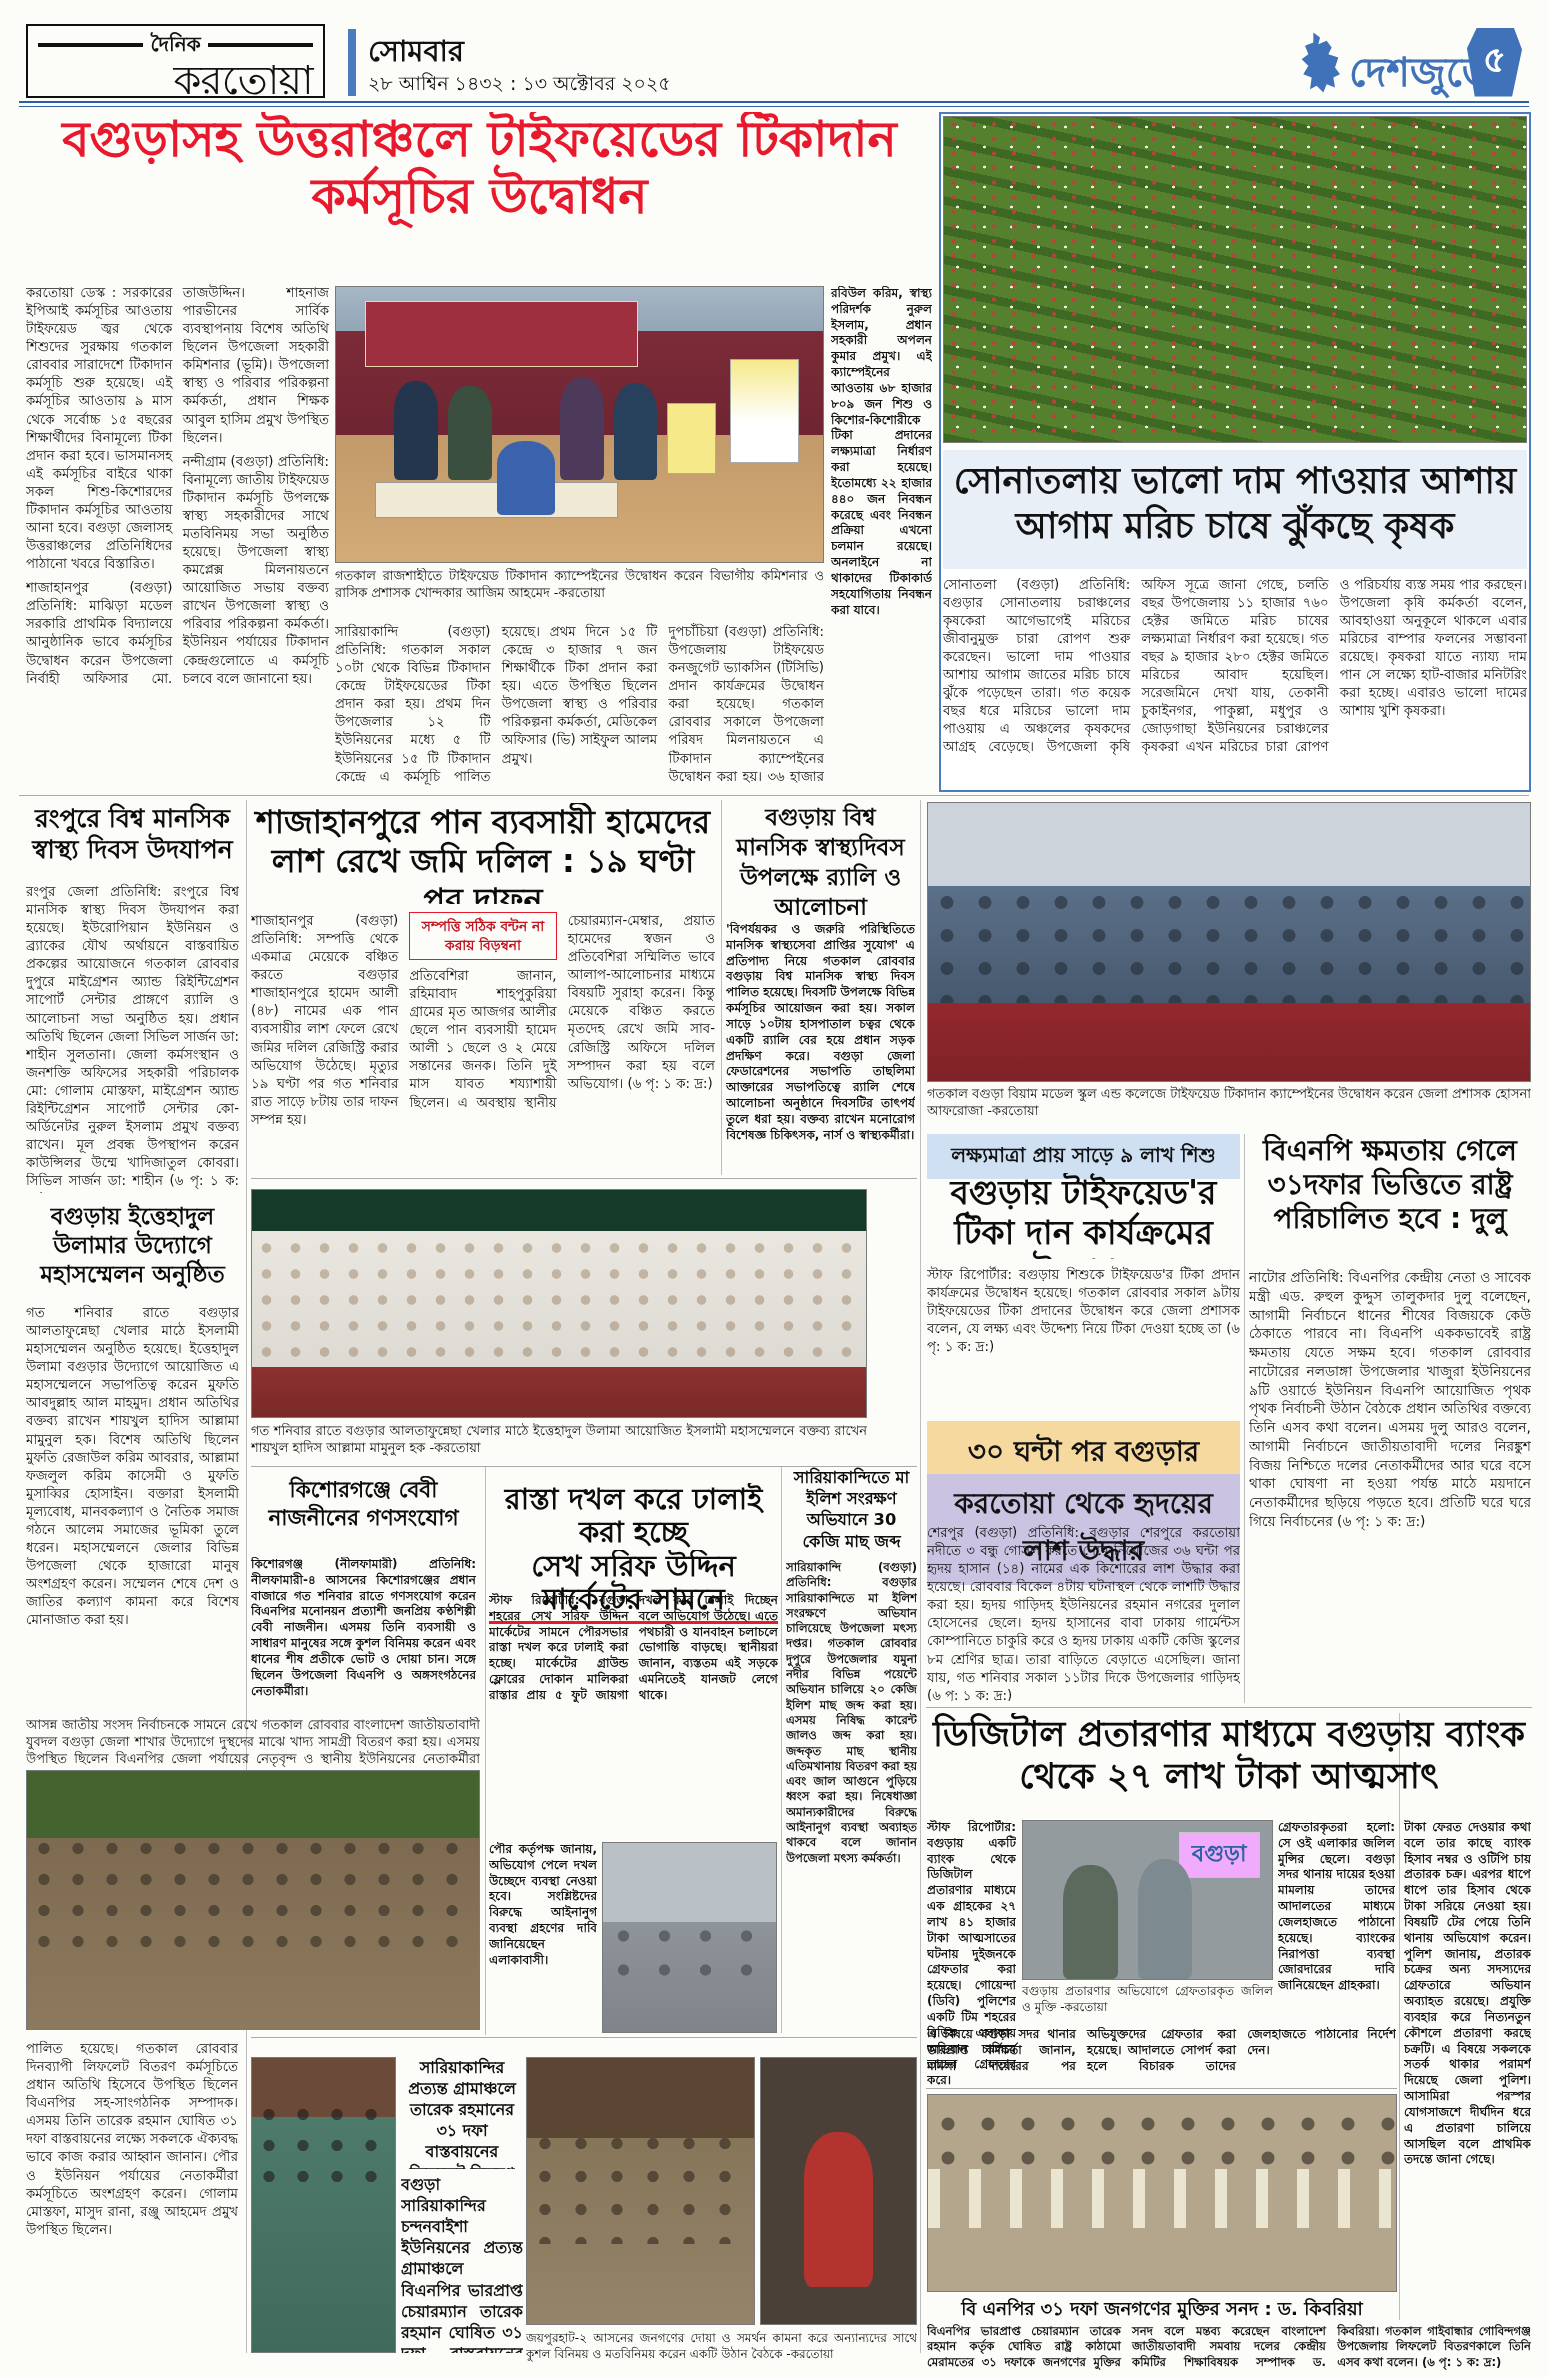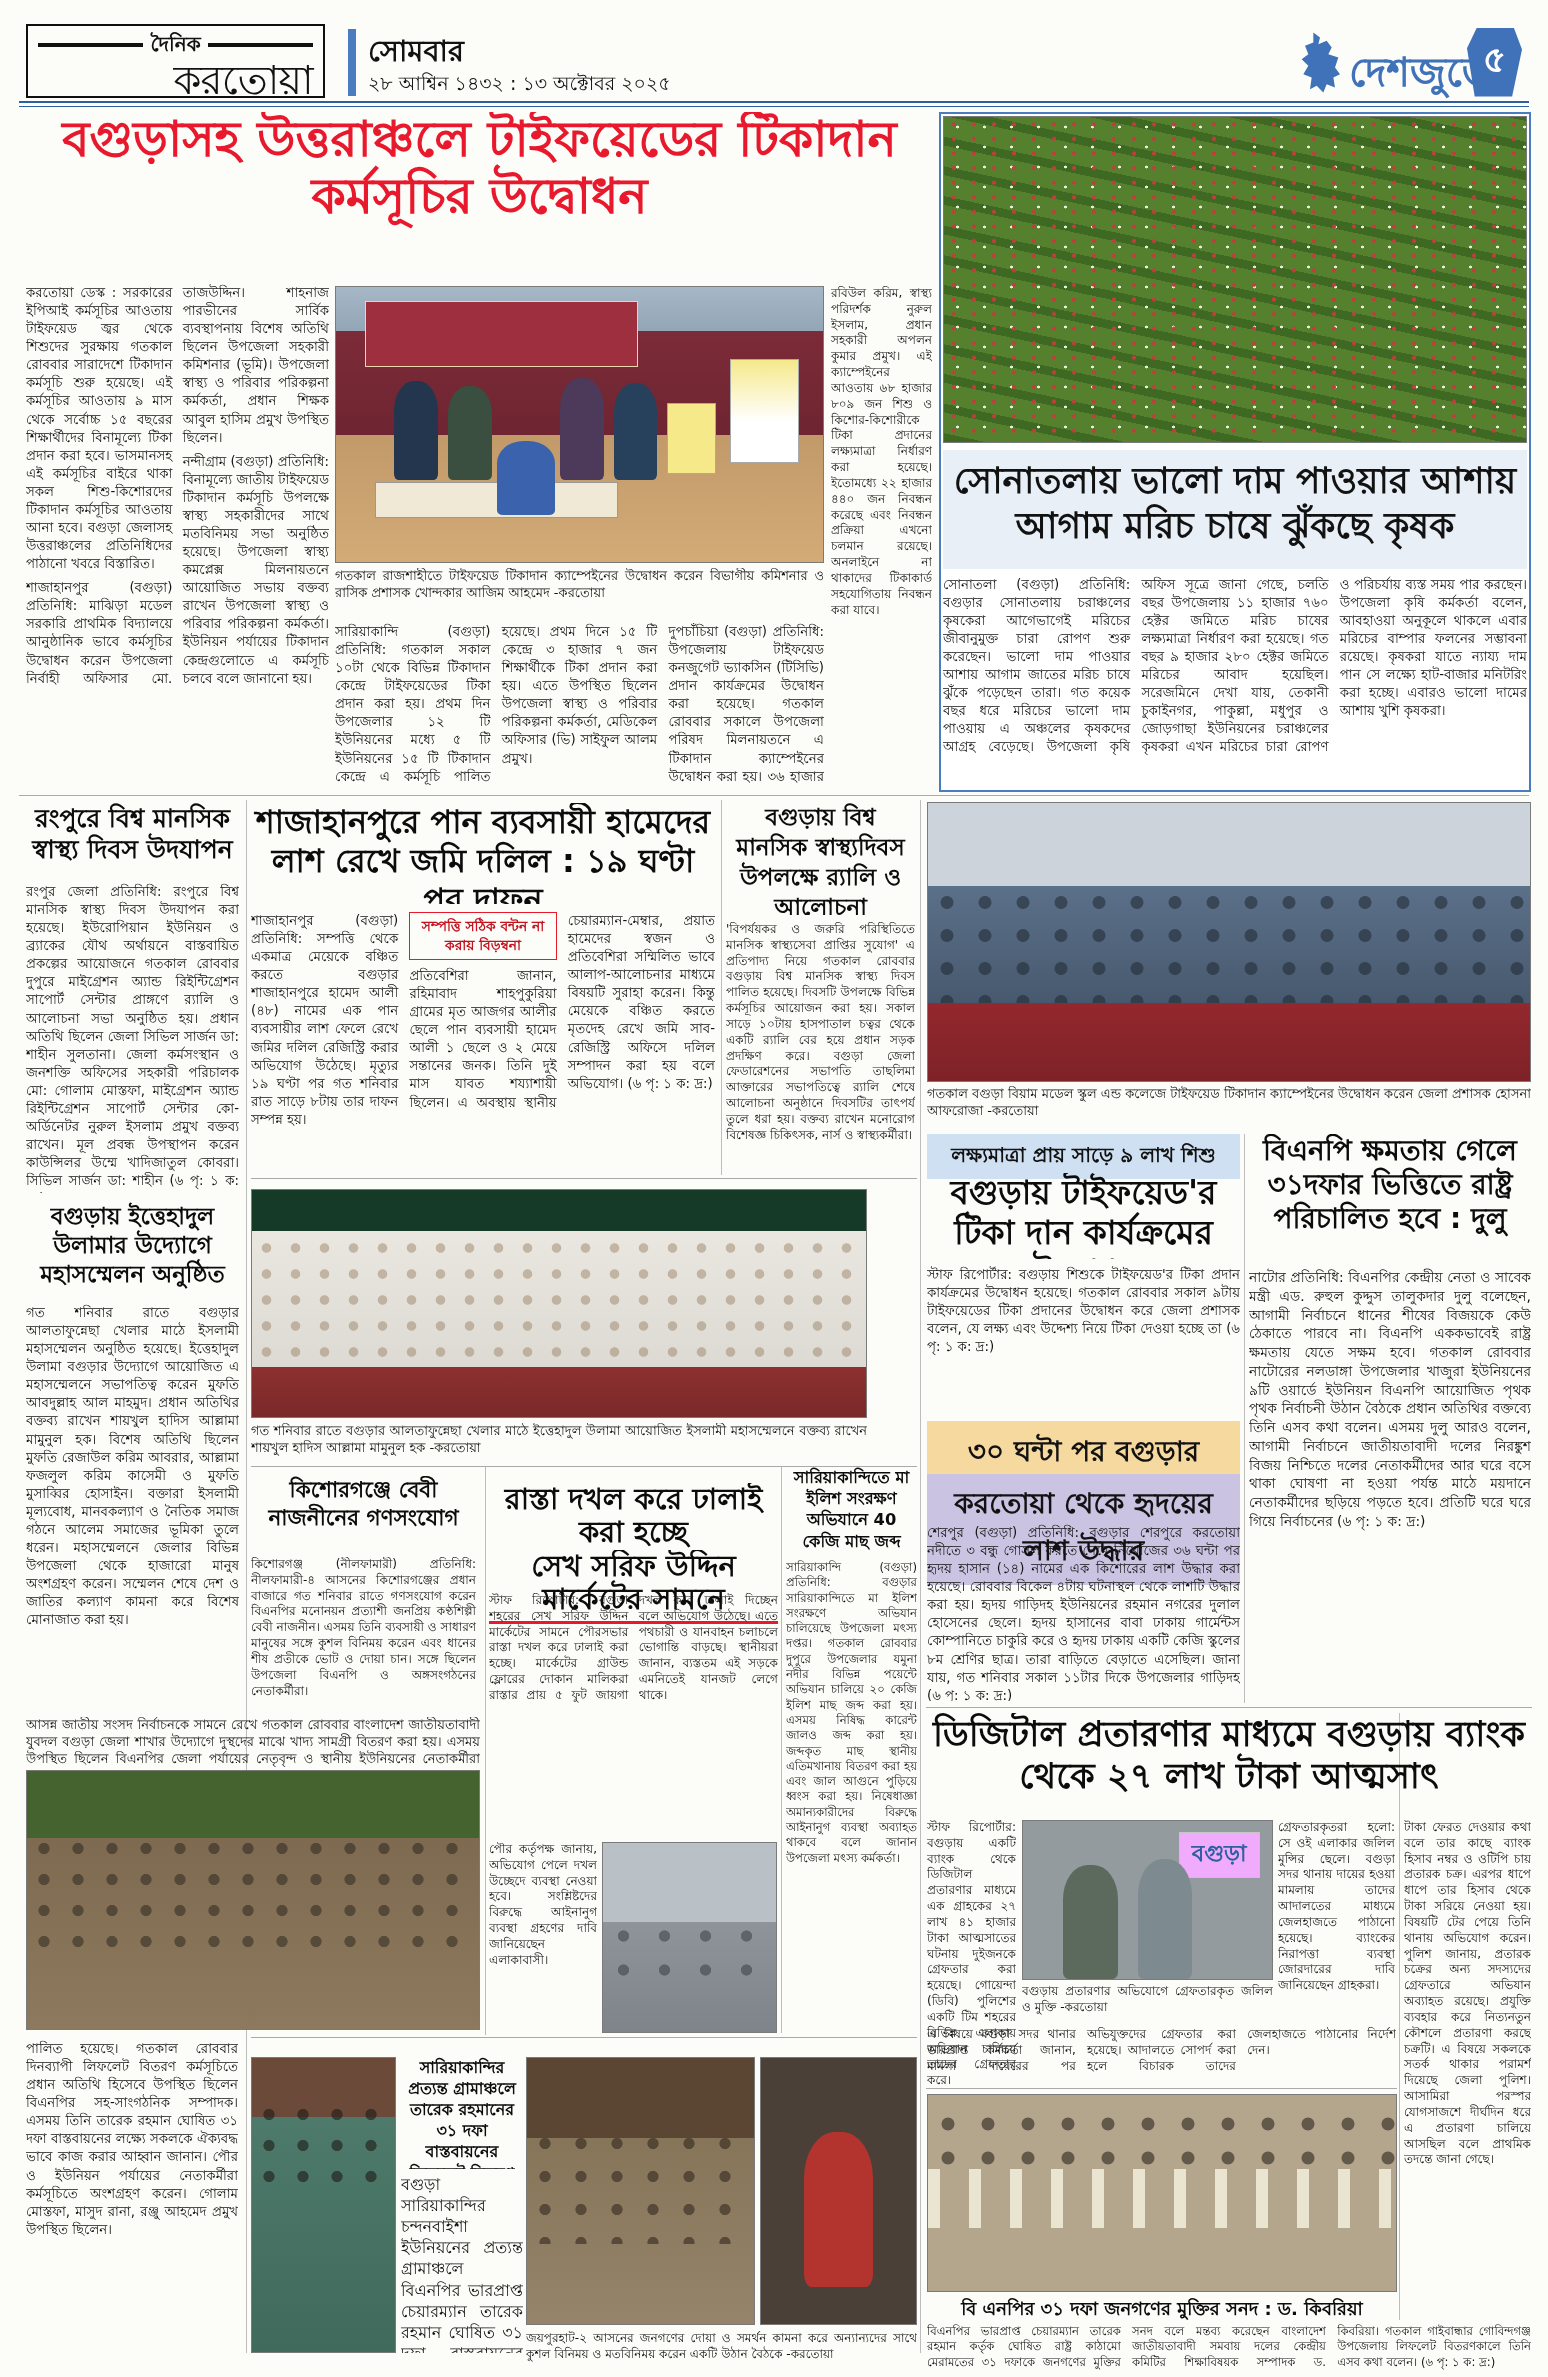--- a/index.html
+++ b/index.html
@@ -2,21 +2,21 @@
 <html style="font-size:13.8px"><head>
 <meta charset="utf-8">
 <style>
   html,body{margin:0;padding:0;background:#d9d9d9;}
   .page{position:relative;width:1548px;height:2377px;background:#fcfcf8;margin:0 auto;
         font-family:"DejaVu Sans", sans-serif;color:#121212;overflow:hidden;}
   .page *{box-sizing:border-box;}
   .abs{position:absolute;}
   .jt{text-align:justify;font-size:13.3px;line-height:1.36;overflow:hidden;}
   .jt p{margin:0 0 6px 0;}
-  .sm{font-size:12px;line-height:1.32;}
+  .sm{font-size:12px;line-height:1.32;font-weight:bold;}
   .cap{font-size:13px;line-height:1.3;text-align:justify;overflow:hidden;}
   .hl{font-weight:bold;color:#0c0c0c;text-align:center;overflow:hidden;}
   .cols2{column-count:2;column-gap:10.3px;}
   .cols3{column-count:3;column-gap:11.2px;}
   .vr{position:absolute;width:0.9px;background:#bdbdbd;}
   .hr{position:absolute;height:0.9px;background:#aaaaaa;}
   
   .masthead{position:absolute;left:26px;top:24px;width:299px;height:74px;border:2.6px solid #0f0f0f;
             padding:2.6px 10.3px;text-align:right;}
   .m-top{display:flex;align-items:center;gap:6.9px;font-weight:bold;font-size:20px;}
@@ -204,21 +204,21 @@
   <div class="abs jt sm cols2" style="left:489px;top:1593px;width:289px;height:243px;">
     <p>স্টাফ রিপোর্টার: বগুড়া শহরের সেখ সরিফ উদ্দিন মার্কেটের সামনে পৌরসভার রাস্তা দখল করে ঢালাই করা হচ্ছে। মার্কেটের গ্রাউন্ড ফ্লোরের দোকান মালিকরা রাস্তার প্রায় ৫ ফুট জায়গা দখল করে ঢালাই দিচ্ছেন বলে অভিযোগ উঠেছে। এতে পথচারী ও যানবাহন চলাচলে ভোগান্তি বাড়ছে। স্থানীয়রা জানান, ব্যস্ততম এই সড়কে এমনিতেই যানজট লেগে থাকে।</p>
   </div>
   <div class="abs jt sm" style="left:489px;top:1842px;width:108px;height:191px;">
     <p>পৌর কর্তৃপক্ষ জানায়, অভিযোগ পেলে দখল উচ্ছেদে ব্যবস্থা নেওয়া হবে। সংশ্লিষ্টদের বিরুদ্ধে আইনানুগ ব্যবস্থা গ্রহণের দাবি জানিয়েছেন এলাকাবাসী।</p>
   </div>
   <div class="ph ph6" style="left:602px;top:1842px;width:175px;height:191px;">
     <div class="heads"></div>
   </div>
 
-  <div class="abs hl" style="left:786px;top:1467px;width:131px;font-size:16.3px;line-height:1.3;height:88px;">সারিয়াকান্দিতে মা ইলিশ সংরক্ষণ অভিযানে 40 কেজি মাছ জব্দ</div>
+  <div class="abs hl" style="left:786px;top:1467px;width:131px;font-size:16.3px;line-height:1.3;height:88px;">সারিয়াকান্দিতে মা ইলিশ সংরক্ষণ অভিযানে 30 কেজি মাছ জব্দ</div>
   <div class="abs jt sm" style="left:786px;top:1560px;width:131px;height:471px;font-size:11.6px;">
     <p>সারিয়াকান্দি (বগুড়া) প্রতিনিধি: বগুড়ার সারিয়াকান্দিতে মা ইলিশ সংরক্ষণে অভিযান চালিয়েছে উপজেলা মৎস্য দপ্তর। গতকাল রোববার দুপুরে উপজেলার যমুনা নদীর বিভিন্ন পয়েন্টে অভিযান চালিয়ে ২০ কেজি ইলিশ মাছ জব্দ করা হয়। এসময় নিষিদ্ধ কারেন্ট জালও জব্দ করা হয়। জব্দকৃত মাছ স্থানীয় এতিমখানায় বিতরণ করা হয় এবং জাল আগুনে পুড়িয়ে ধ্বংস করা হয়। নিষেধাজ্ঞা অমান্যকারীদের বিরুদ্ধে আইনানুগ ব্যবস্থা অব্যাহত থাকবে বলে জানান উপজেলা মৎস্য কর্মকর্তা।</p>
   </div>
 
   <div class="hr" style="left:251px;top:2037px;width:666px;"></div>
 
   <div class="ph ph9" style="left:251px;top:2057px;width:145px;height:296px;">
     <div class="heads"></div>
   </div>
   <div class="abs hl" style="left:401px;top:2057px;width:122px;font-size:16px;line-height:1.32;height:112px;">সারিয়াকান্দির প্রত্যন্ত গ্রামাঞ্চলে তারেক রহমানের ৩১ দফা বাস্তবায়নের লিফলেট বিতরণ</div>

